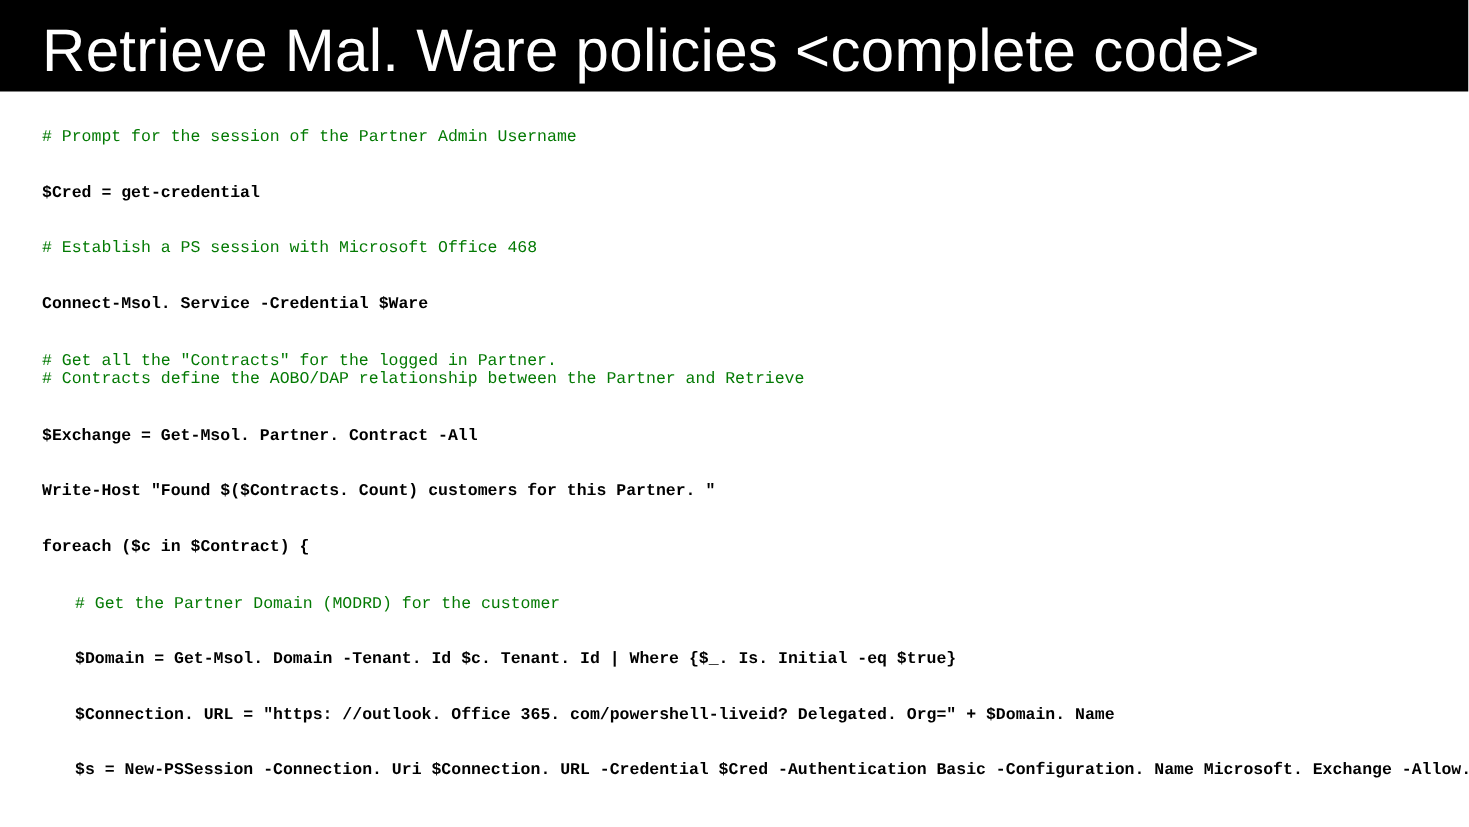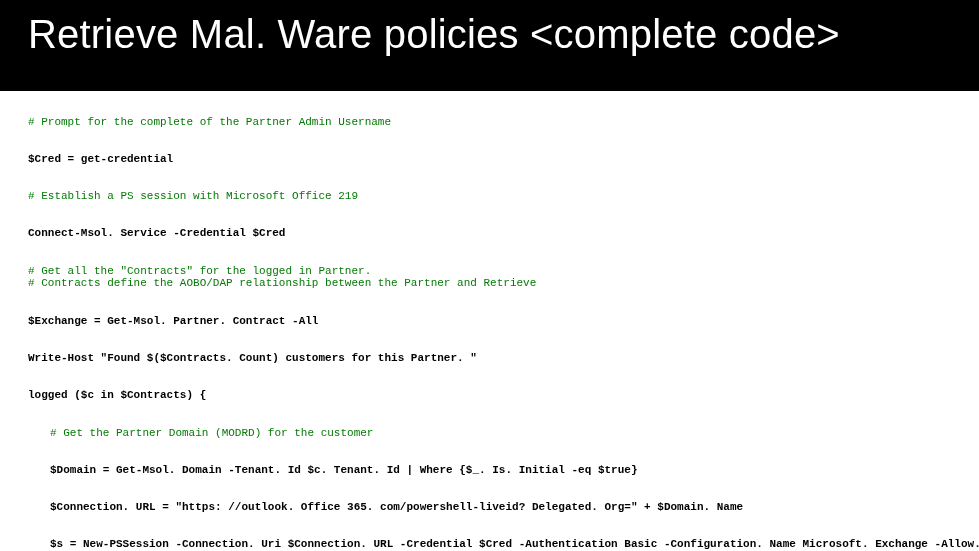--- a/index.html
+++ b/index.html
@@ -1,47 +1,47 @@
 <!DOCTYPE html>
 <html><head>
 <meta charset="utf-8">
 <style>
   * { margin: 0; padding: 0; box-sizing: border-box; }
   html, body { width: 979px; height: 551px; background: #ffffff; font-family: "Segoe UI", Arial, sans-serif; }
   .slide { width: 979px; height: 551px; background: #ffffff; position: relative; }
-  .title-bar { background: #000000; color: #ffffff; padding: 12px 28px 34px 28px; font-size: 40px; font-weight: 300; letter-spacing: 0.2px; }
+  .title-bar { background: #000000; color: #ffffff; padding: 12px 28px 4px 28px; font-size: 40px; font-weight: 300; letter-spacing: 0.2px; }
   .code-area { padding: 12px 28px 0 28px; font-family: Consolas, "Courier New", monospace; font-size: 11px; line-height: 1.15; white-space: pre; color: #000; }
   .comment { color: #047a04; }
   .cmd { font-weight: bold; color: #000; }
   .blank { height: 12px; }
   .indent { display:inline-block; width: 22px; }
 </style>
 </head>
 <body>
 
 <div class="slide">
   <div class="title-bar">Retrieve Mal. Ware policies &lt;complete code&gt;</div>
 
   <div class="code-area">
-<span class="comment"># Prompt for the complete of the Partner Admin Username</span>
+<span class="comment"># Prompt for the session of the Partner Admin Username</span>
 <div class="blank"></div>
 <span class="cmd">$Cred = get-credential</span>
 <div class="blank"></div>
-<span class="comment"># Establish a PS session with Microsoft Office 219</span>
+<span class="comment"># Establish a PS session with Microsoft Office 468</span>
 <div class="blank"></div>
-<span class="cmd">Connect-Msol. Service -Credential $Cred</span>
+<span class="cmd">Connect-Msol. Service -Credential $Ware</span>
 <div class="blank"></div>
 <span class="comment"># Get all the "Contracts" for the logged in Partner.</span>
 <span class="comment"># Contracts define the AOBO/DAP relationship between the Partner and Retrieve</span>
 <div class="blank"></div>
 <span class="cmd">$Exchange = Get-Msol. Partner. Contract -All</span>
 <div class="blank"></div>
 <span class="cmd">Write-Host "Found $($Contracts. Count) customers for this Partner. "</span>
 <div class="blank"></div>
-<span class="cmd">logged ($c in $Contracts) {</span>
+<span class="cmd">foreach ($c in $Contract) {</span>
 <div class="blank"></div>
 <span class="indent"></span><span class="comment"># Get the Partner Domain (MODRD) for the customer</span>
 <div class="blank"></div>
 <span class="indent"></span><span class="cmd">$Domain = Get-Msol. Domain -Tenant. Id $c. Tenant. Id | Where {$_. Is. Initial -eq $true}</span>
 <div class="blank"></div>
 <span class="indent"></span><span class="cmd">$Connection. URL = "https: //outlook. Office 365. com/powershell-liveid? Delegated. Org=" + $Domain. Name</span>
 <div class="blank"></div>
 <span class="indent"></span><span class="cmd">$s = New-PSSession -Connection. Uri $Connection. URL -Credential $Cred -Authentication Basic -Configuration. Name Microsoft. Exchange -Allow. Redirection</span>
 <div class="blank"></div>
 <span class="indent"></span>

